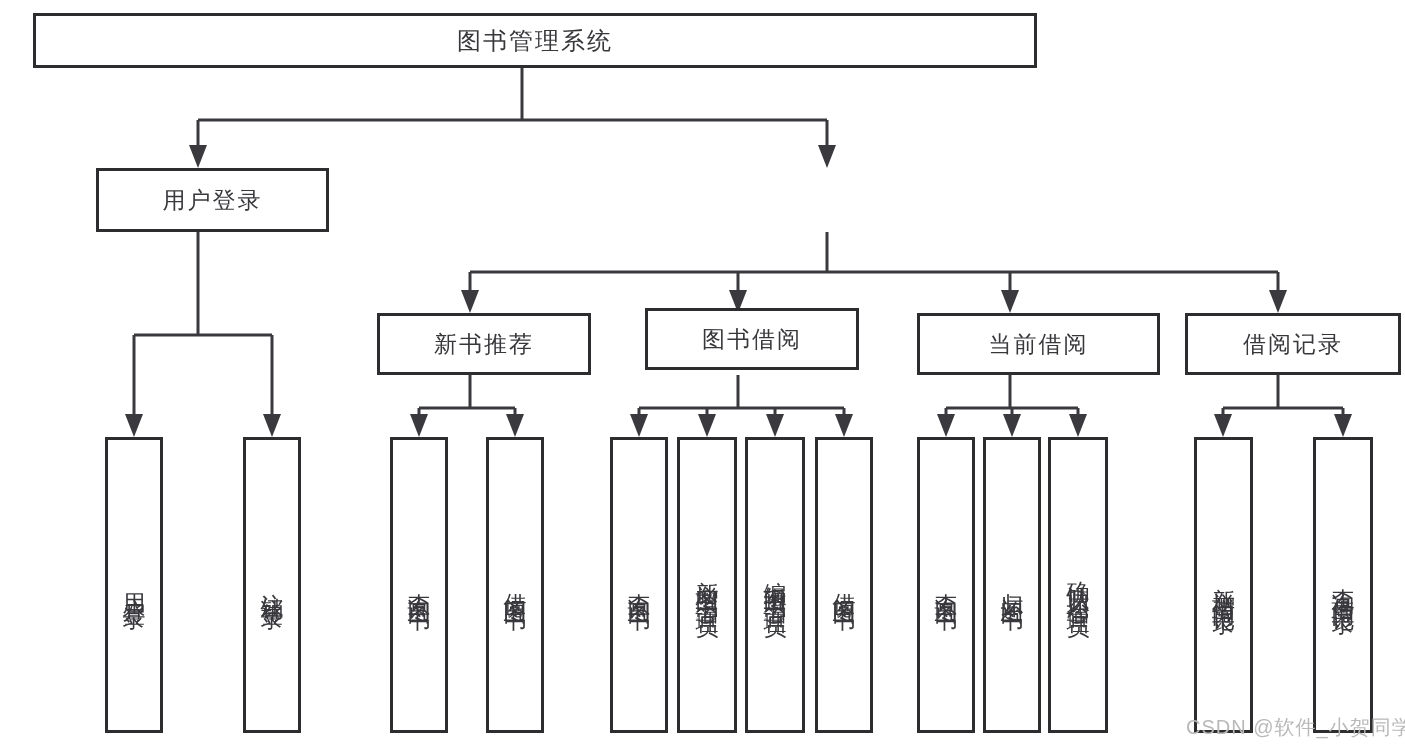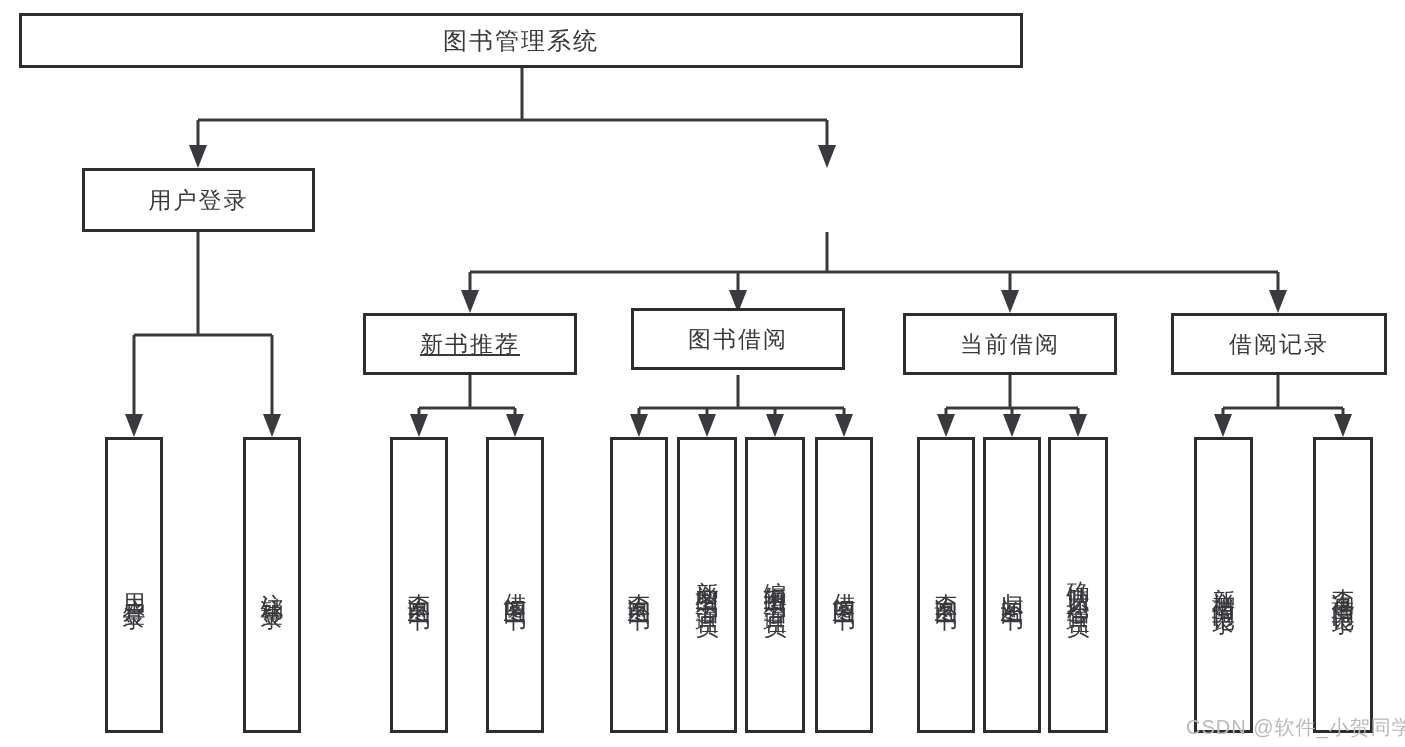--- a/index.html
+++ b/index.html
@@ -12,20 +12,21 @@
   }
   #connectors { position:absolute; left:0; top:0; width:1405px; height:747px; }
   #connectors path { stroke:#3a3a3e; stroke-width:3; fill:none; }
   #connectors polygon { fill:#3a3a3e; stroke:none; }
   .hbox {
     position:absolute; box-sizing:border-box;
     border:3px solid #2d2d30; background:#ffffff;
     display:flex; align-items:center; justify-content:center;
     font-size:23px; color:#38383c; letter-spacing:2px;
     z-index:2;
+    margin-left:14px;
   }
   .vbox {
     position:absolute; box-sizing:border-box;
     border:3px solid #2d2d30; background:#ffffff;
     display:flex; align-items:center; justify-content:center;
     z-index:2;
   }
   .vbox .vtext {
     writing-mode:vertical-rl;
     font-size:23px; color:#38383c; letter-spacing:5px;
@@ -82,23 +83,23 @@
       <path d="M1278,375 V408 M1223,408 H1343 M1223,408 V415 M1343,408 V415"></path>
       <polygon points="1214,414 1232,414 1223,437"></polygon>
       <polygon points="1334,414 1352,414 1343,437"></polygon>
     </g>
   </svg>
 
   <div class="hbox" style="left:19px; top:13px; width:1004px; height:55px; font-size:24px;">图书管理系统</div>
 
   <div class="hbox" style="left:82px; top:168px; width:233px; height:64px;">用户登录</div>
 
-  <div class="hbox" style="left:363px; top:313px; width:214px; height:62px;text-decoration:underline;">新书推荐</div>
+  <div class="hbox" style="left:363px; top:313px; width:214px; height:62px;">新书推荐</div>
   <div class="hbox" style="left:631px; top:308px; width:214px; height:62px;">图书借阅</div>
-  <div class="hbox" style="left:903px; top:313px; width:214px; height:62px;">当前借阅</div>
+  <div class="hbox" style="left:903px; top:313px; width:243px; height:62px;">当前借阅</div>
   <div class="hbox" style="left:1171px; top:313px; width:216px; height:62px;text-align:right;">借阅记录</div>
 
   <div class="vbox" style="left:105px; top:437px; width:58px; height:296px;">
     <span class="vtext">用户登录</span>
   </div>
   <div class="vbox" style="left:243px; top:437px; width:58px; height:296px;">
     <span class="vtext">注销登录</span>
   </div>
 
   <div class="vbox" style="left:390px; top:437px; width:58px; height:296px;">

